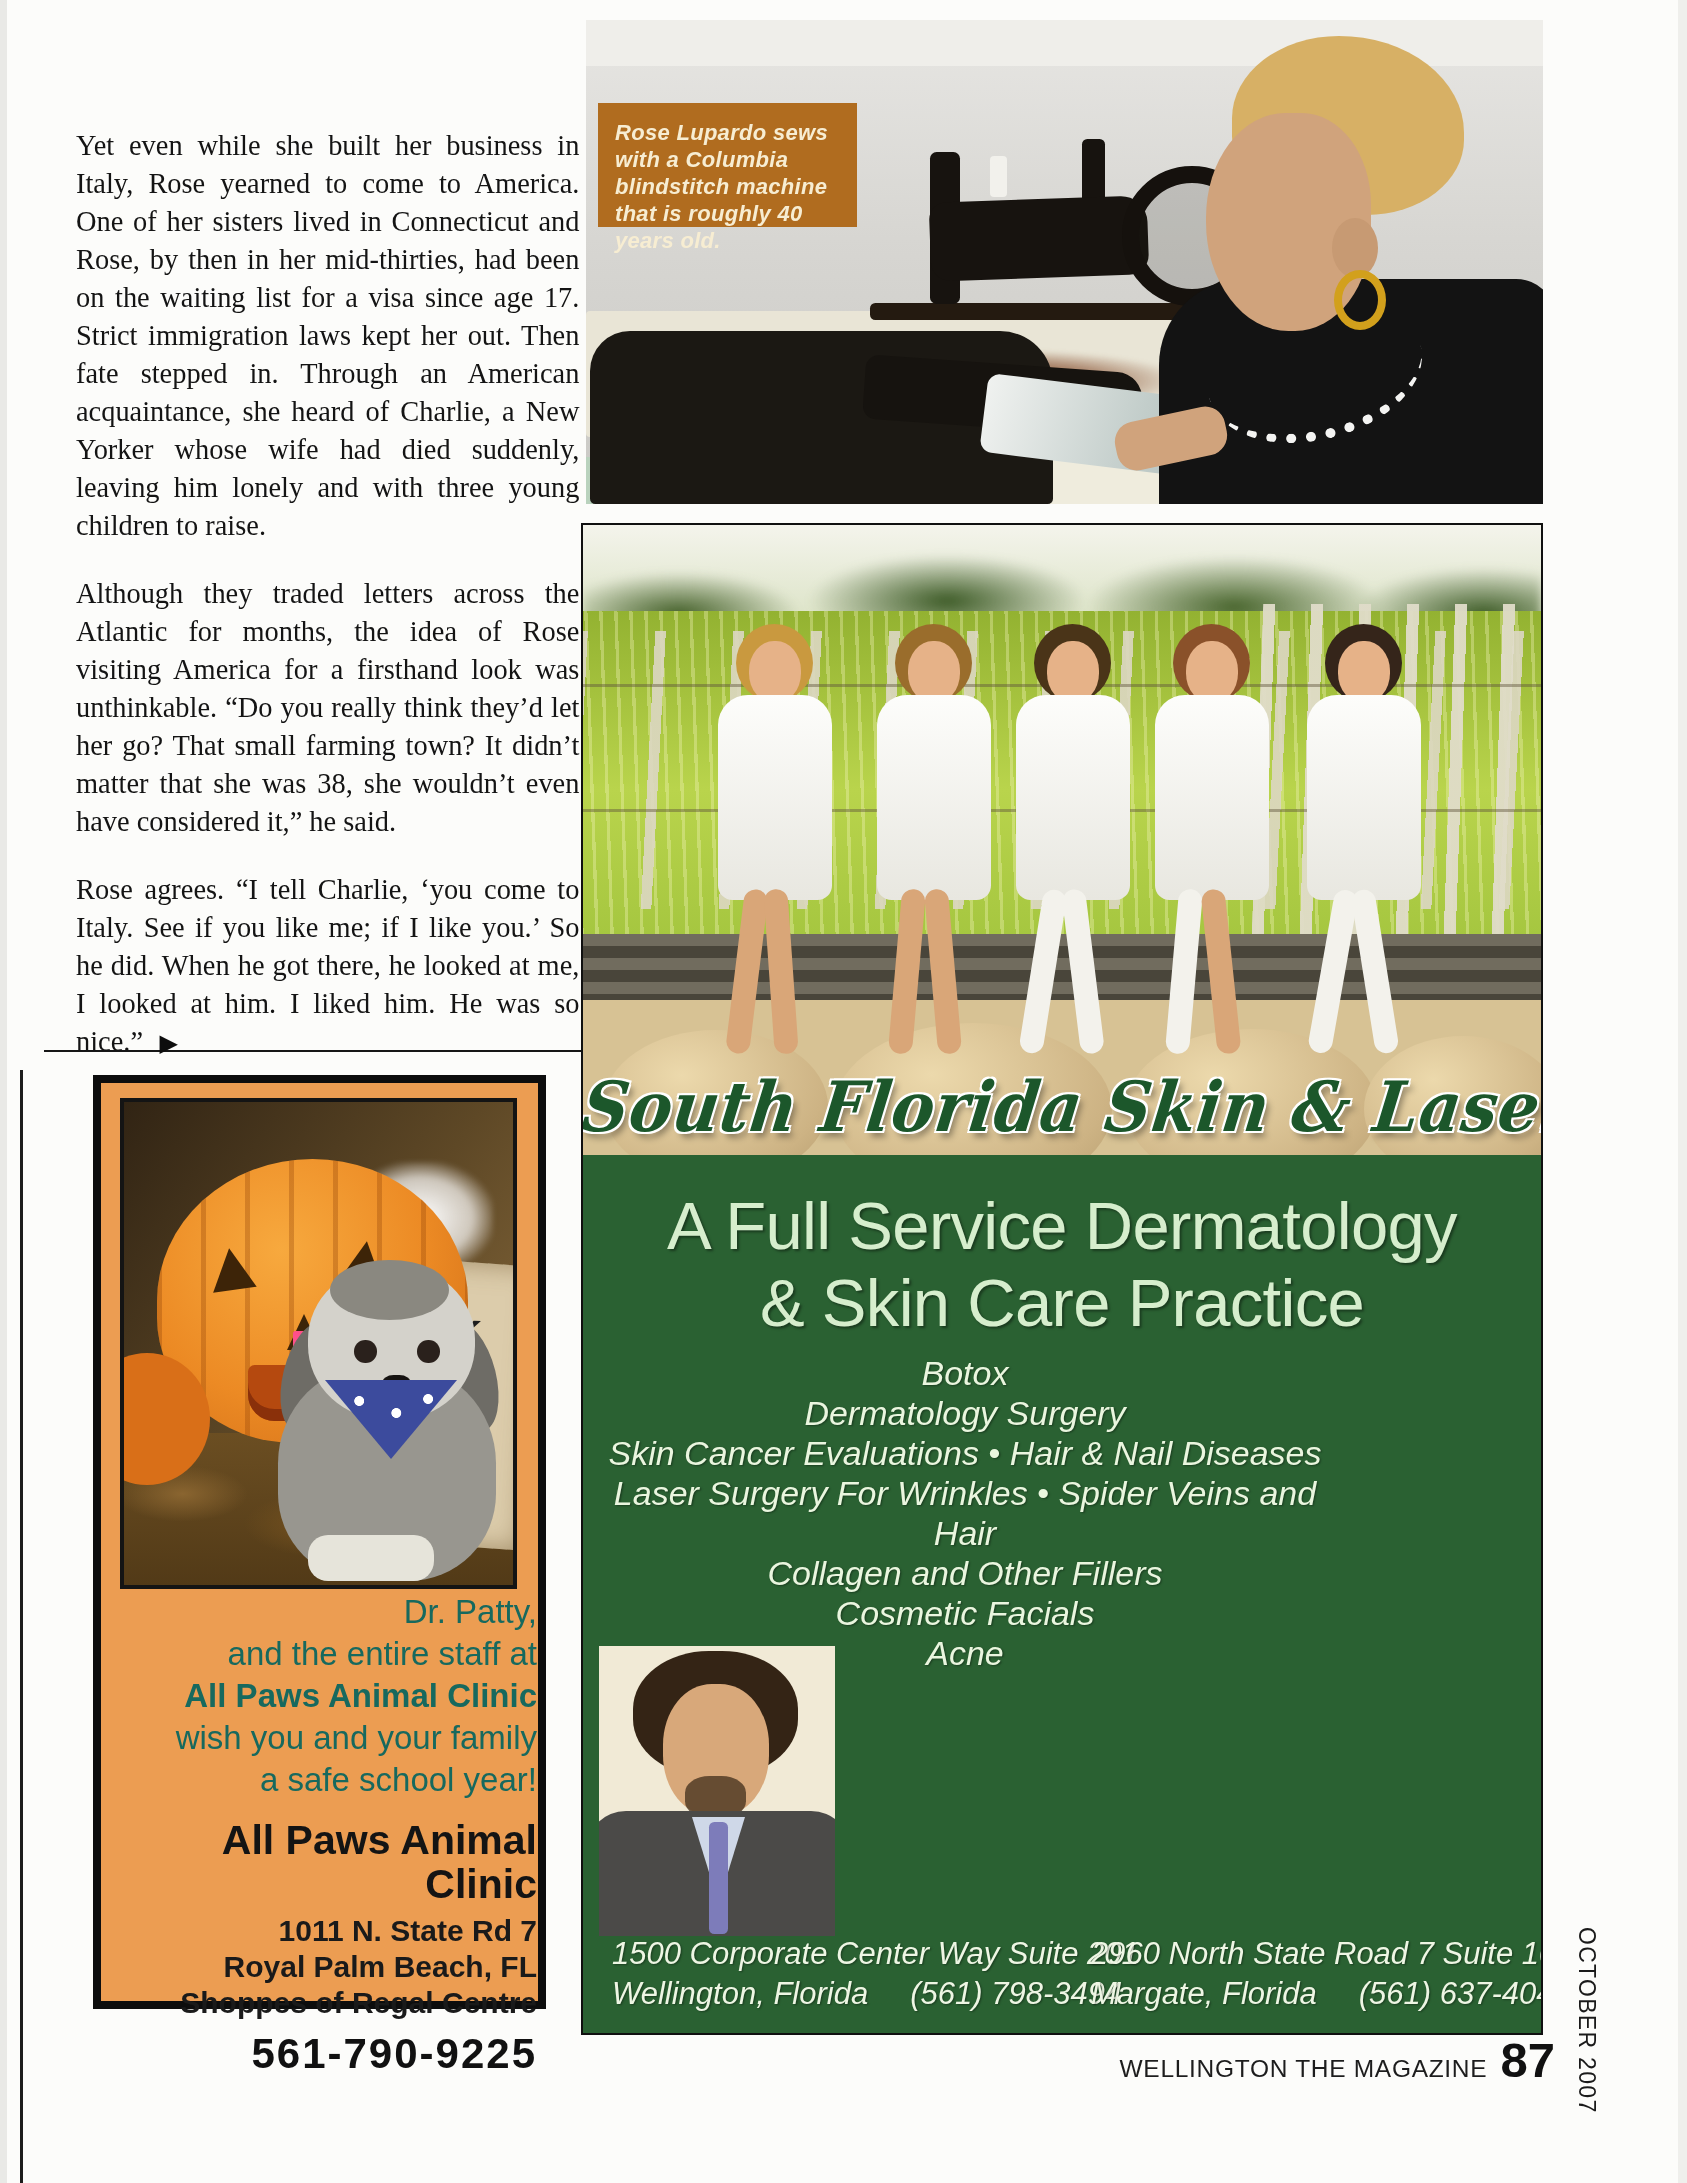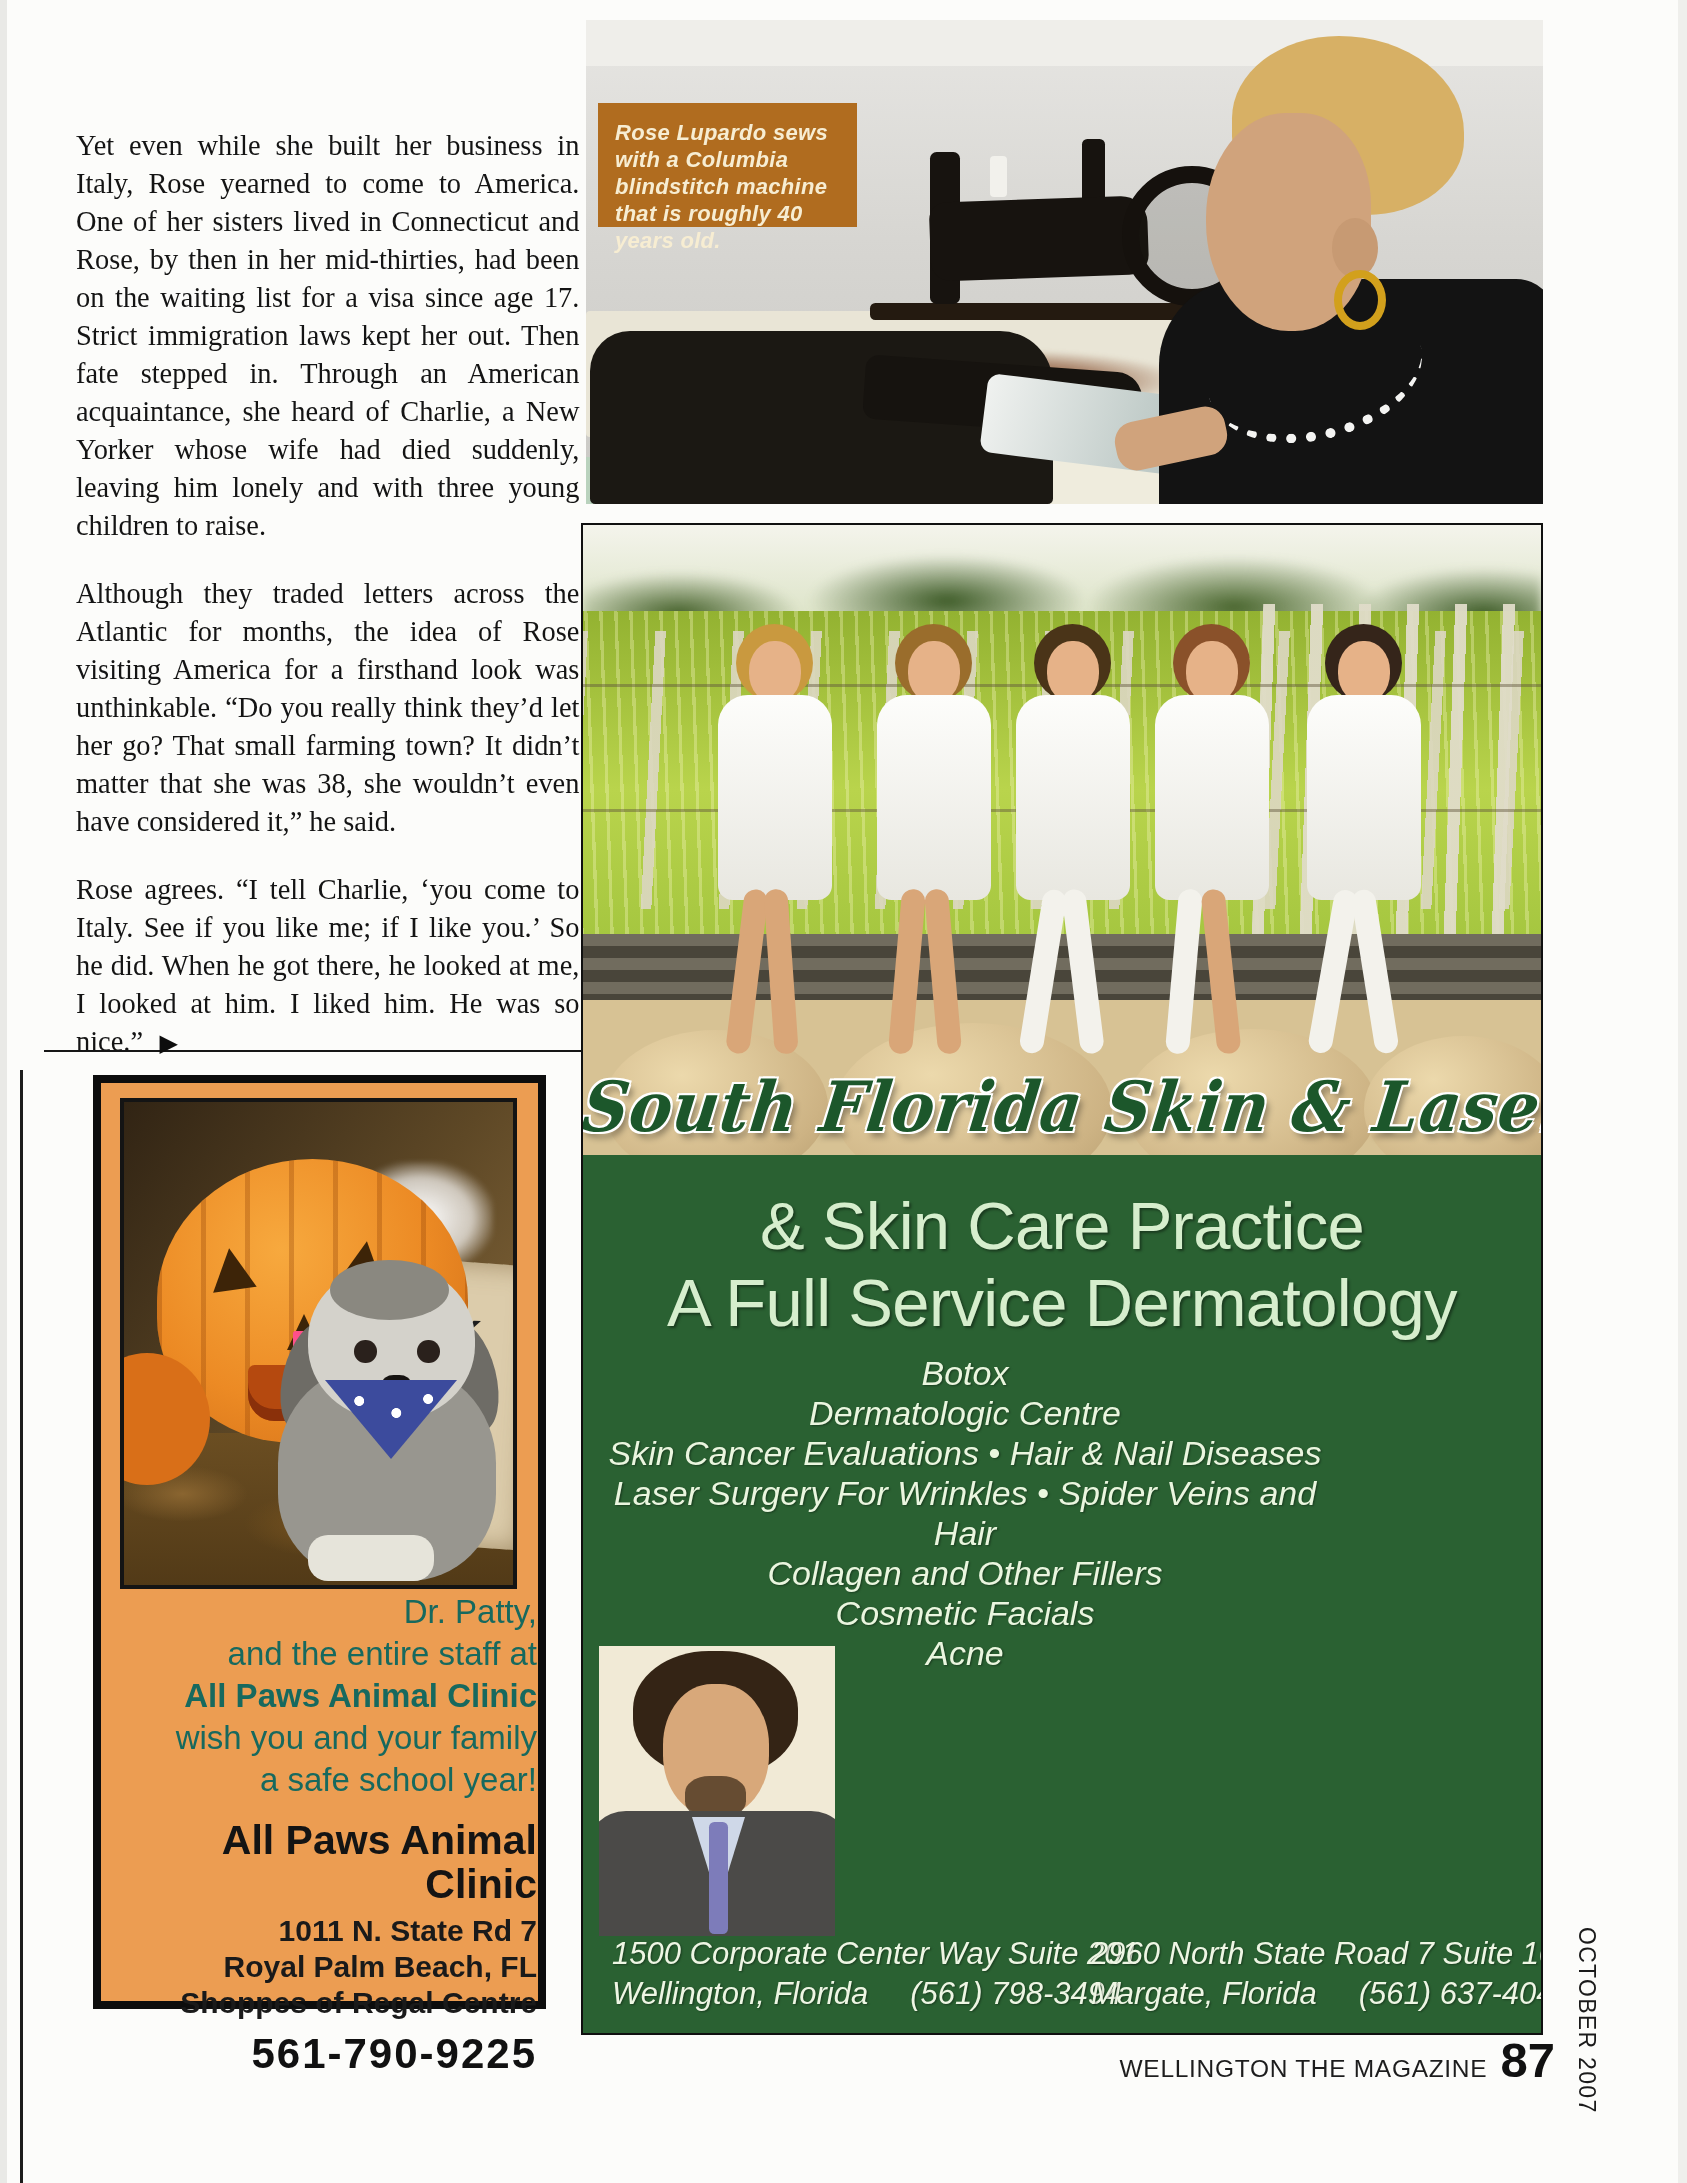--- a/index.html
+++ b/index.html
@@ -285,27 +285,27 @@
         <div class="w-face"></div>
         <div class="w-torso"></div>
         <div class="w-leg white" style="left:37px;transform:rotate(10deg)"></div>
         <div class="w-leg white" style="left:79px;transform:rotate(-9deg)"></div>
       </div>
     </div>
 
     <div class="script-title">South Florida Skin &amp; Laser Center</div>
 
     <div class="ad-headline">
+      <div>A Full Service Dermatology</div>
       <div>&amp; Skin Care Practice</div>
-      <div>A Full Service Dermatology</div>
     </div>
 
     <div class="ad-services">
       <div>Botox</div>
-      <div>Dermatologic Centre</div>
+      <div>Dermatology Surgery</div>
       <div>Skin Cancer Evaluations • Hair &amp; Nail Diseases</div>
       <div>Laser Surgery For Wrinkles • Spider Veins and Hair</div>
       <div>Collagen and Other Fillers</div>
       <div>Cosmetic Facials</div>
       <div>Acne</div>
     </div>
 
 
     <div class="doctor-photo">
       <div class="doc-hair"></div>

